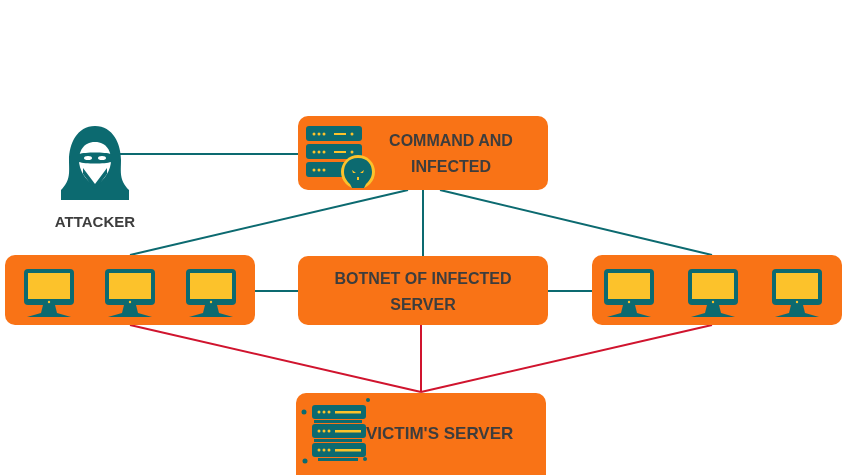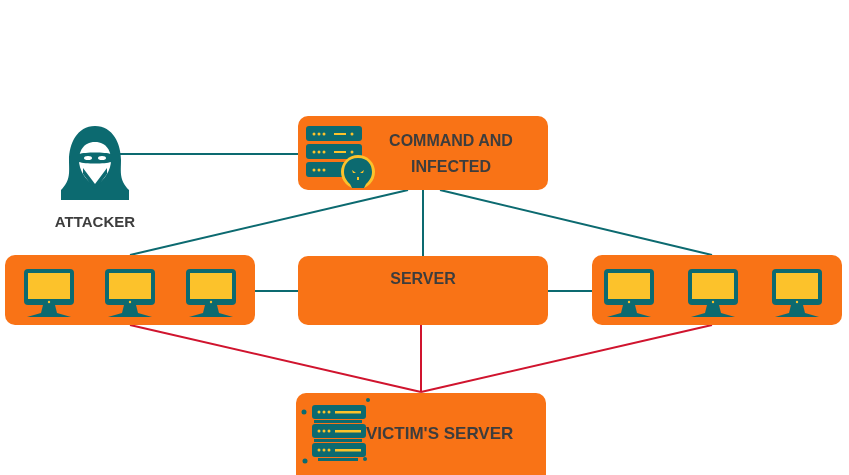--- a/index.html
+++ b/index.html
@@ -93,20 +93,21 @@
   <svg class="mon" style="left:178px;" viewBox="0 0 56 52">
       <rect x="3" y="2" width="50" height="36" rx="4" fill="#0c6a70"></rect>
       <rect x="7" y="6" width="42" height="26" fill="#fcc22b"></rect>
       <circle cx="28" cy="35" r="1.2" fill="#fcc22b"></circle>
       <path d="M22 38 L34 38 L36 46 L50 50 L6 50 L20 46 Z" fill="#0c6a70"></path>
     </svg>
 </div>
 
 <div id="botnet" class="box">
   <div class="label">
+    <div>BOTNET OF INFECTED</div>
     <div>SERVER</div>
   </div>
 </div>
 
 <div id="right-grp" class="box">
   <svg class="mon" style="left:9px;" viewBox="0 0 56 52">
       <rect x="3" y="2" width="50" height="36" rx="4" fill="#0c6a70"></rect>
       <rect x="7" y="6" width="42" height="26" fill="#fcc22b"></rect>
       <circle cx="28" cy="35" r="1.2" fill="#fcc22b"></circle>
       <path d="M22 38 L34 38 L36 46 L50 50 L6 50 L20 46 Z" fill="#0c6a70"></path>

